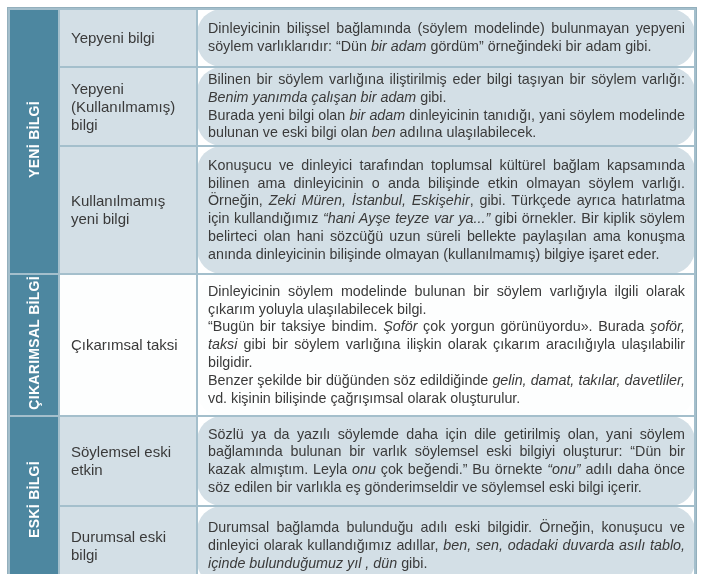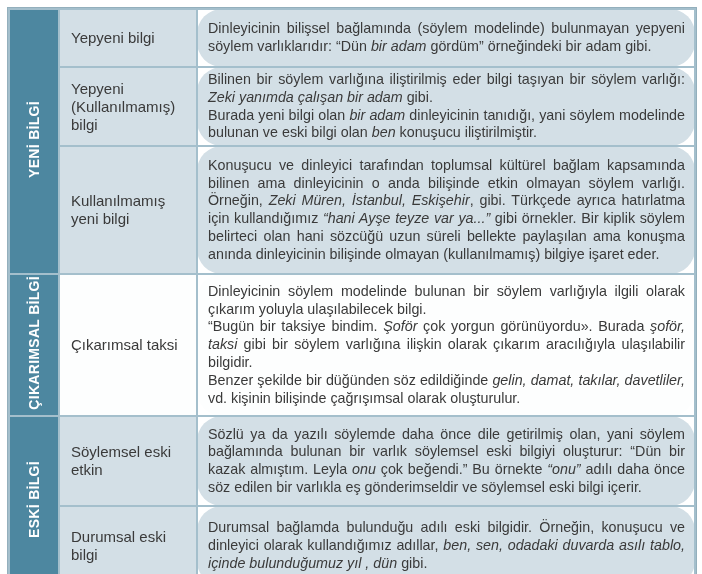--- a/index.html
+++ b/index.html
@@ -84,21 +84,21 @@
         </td>
         <td class="desc">
           <div><span>Dinleyicinin bilişsel bağlamında (söylem modelinde) bulunmayan yepyeni söylem varlıklarıdır: “Dün </span><i>bir adam</i><span> gördüm” örneğindeki bir adam gibi.</span></div>
         </td>
       </tr>
       <tr class="r1 bg-blue">
         <td class="type">
           <span>Yepyeni (Kullanılmamış) bilgi</span>
         </td>
         <td class="desc">
-          <div><span>Bilinen bir söylem varlığına iliştirilmiş eder bilgi taşıyan bir söylem varlığı: </span><i>Zeki yanımda çalışan bir adam</i><span> gibi.</span><br><span>Burada yeni bilgi olan </span><i>bir adam</i><span> dinleyicinin tanıdığı, yani söylem modelinde bulunan ve eski bilgi olan </span><i>ben</i><span> konuşucu iliştirilmiştir.</span></div>
+          <div><span>Bilinen bir söylem varlığına iliştirilmiş eder bilgi taşıyan bir söylem varlığı: </span><i>Benim yanımda çalışan bir adam</i><span> gibi.</span><br><span>Burada yeni bilgi olan </span><i>bir adam</i><span> dinleyicinin tanıdığı, yani söylem modelinde bulunan ve eski bilgi olan </span><i>ben</i><span> adılına ulaşılabilecek.</span></div>
         </td>
       </tr>
       <tr class="r2 bg-blue">
         <td class="type">
           <span>Kullanılmamış yeni bilgi</span>
         </td>
         <td class="desc">
           <div><span>Konuşucu ve dinleyici tarafından toplumsal kültürel bağlam kapsamında bilinen ama dinleyicinin o anda bilişinde etkin olmayan söylem varlığı. Örneğin, </span><i>Zeki Müren, İstanbul, Eskişehir</i><span>, gibi. Türkçede ayrıca hatırlatma için kullandığımız </span><i>“hani Ayşe teyze var ya...”</i><span> gibi örnekler. Bir kiplik söylem belirteci olan hani sözcüğü uzun süreli bellekte paylaşılan ama konuşma anında dinleyicinin bilişinde olmayan (kullanılmamış) bilgiye işaret eder.</span></div>
         </td>
       </tr>
@@ -114,21 +114,21 @@
         </td>
       </tr>
       <tr class="r4 bg-blue">
         <td class="group" rowspan="2">
           <span class="vtext">ESKİ BİLGİ</span>
         </td>
         <td class="type">
           <span>Söylemsel eski etkin</span>
         </td>
         <td class="desc">
-          <div><span>Sözlü ya da yazılı söylemde daha önce dile getirilmiş olan, yani söylem bağlamında bulunan bir varlık söylemsel eski bilgiyi oluşturur: “Dün bir kazak almıştım. Leyla </span><i>onu</i><span> çok beğendi.” Bu örnekte </span><i>“onu”</i><span> adılı daha önce söz edilen bir varlıkla eş gönderimseldir ve söylemsel eski bilgi içerir.</span></div>
+          <div><span>Sözlü ya da yazılı söylemde daha için dile getirilmiş olan, yani söylem bağlamında bulunan bir varlık söylemsel eski bilgiyi oluşturur: “Dün bir kazak almıştım. Leyla </span><i>onu</i><span> çok beğendi.” Bu örnekte </span><i>“onu”</i><span> adılı daha önce söz edilen bir varlıkla eş gönderimseldir ve söylemsel eski bilgi içerir.</span></div>
         </td>
       </tr>
       <tr class="r5 bg-blue">
         <td class="type">
           <span>Durumsal eski bilgi</span>
         </td>
         <td class="desc">
           <div><span>Durumsal bağlamda bulunduğu adılı eski bilgidir. Örneğin, konuşucu ve dinleyici olarak kullandığımız adıllar, </span><i>ben, sen, odadaki duvarda asılı tablo, içinde bulunduğumuz yıl , dün</i><span> gibi.</span></div>
         </td>
       </tr>

